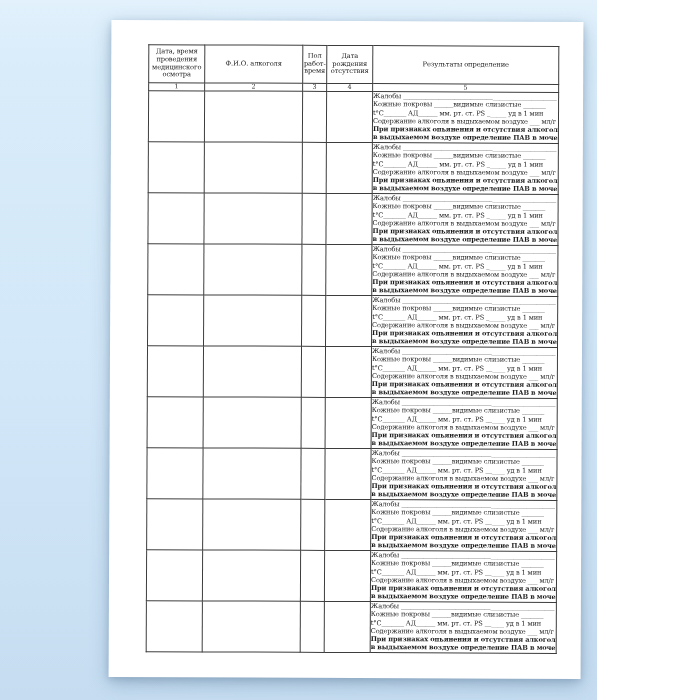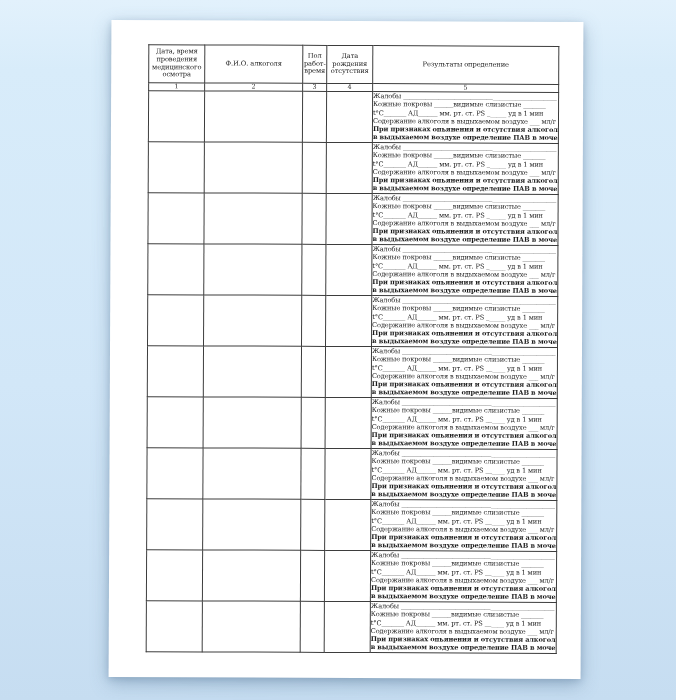--- a/index.html
+++ b/index.html
@@ -1,18 +1,18 @@
 <!DOCTYPE html>
 <html><head>
 <meta charset="utf-8">
 <style>
   html, body { margin: 0; padding: 0; }
   .scene {
     position: relative;
-    width: 676px;
+    width: 597px;
     height: 700px;
     overflow: hidden;
     background: linear-gradient(180deg, #e2f1fc 0%, #d8ecfa 10%, #d2e7f8 55%, #c6ddf1 100%);
     font-family: "DejaVu Serif", "Liberation Serif", serif;
   }
   .paper {
     position: absolute;
     left: 110px;
     top: 21px;
     width: 472px;

